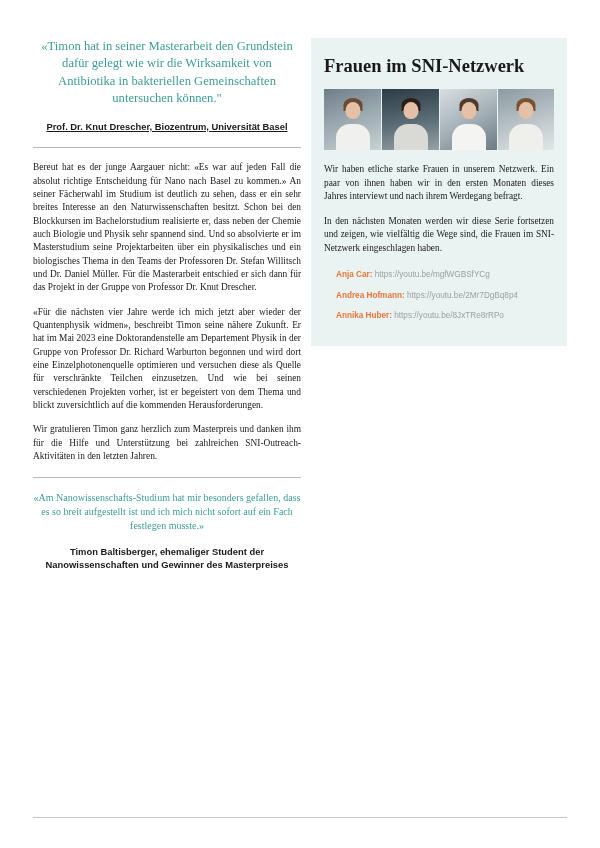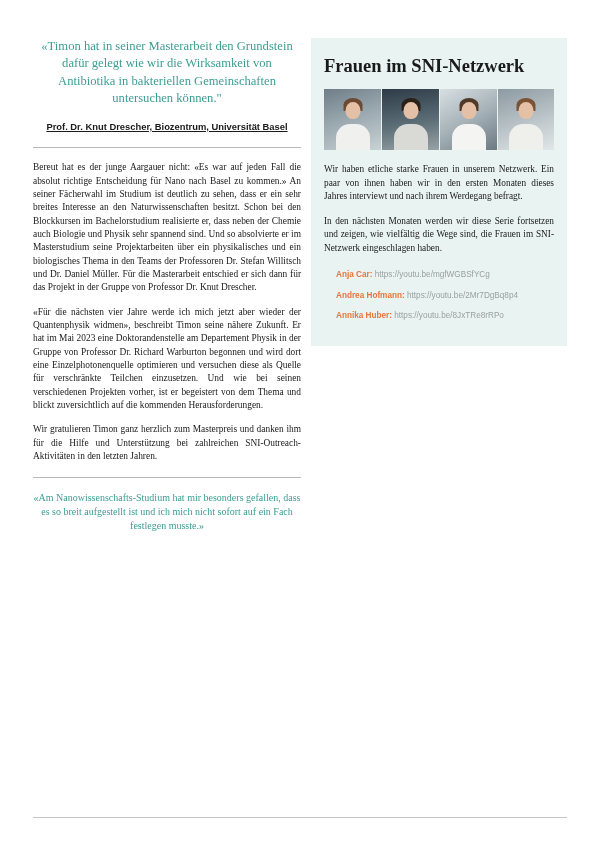--- a/index.html
+++ b/index.html
@@ -221,20 +221,21 @@
 
     <div class="body-text">
       <p>Bereut hat es der junge Aargauer nicht: «Es war auf jeden Fall die absolut richtige Entscheidung für Nano nach Basel zu kommen.» An seiner Fächerwahl im Studium ist deutlich zu sehen, dass er ein sehr breites Interesse an den Naturwissenschaften besitzt. Schon bei den Blockkursen im Bachelorstudium realisierte er, dass neben der Chemie auch Biologie und Physik sehr spannend sind. Und so absolvierte er im Masterstudium seine Projektarbeiten über ein physikalisches und ein biologisches Thema in den Teams der Professoren Dr. Stefan Willitsch und Dr. Daniel Müller. Für die Masterarbeit entschied er sich dann für das Projekt in der Gruppe von Professor Dr. Knut Drescher.</p>
       <p>«Für die nächsten vier Jahre werde ich mich jetzt aber wieder der Quantenphysik widmen», beschreibt Timon seine nähere Zukunft. Er hat im Mai 2023 eine Doktorandenstelle am Departement Physik in der Gruppe von Professor Dr. Richard Warburton begonnen und wird dort eine Einzelphotonenquelle optimieren und versuchen diese als Quelle für verschränkte Teilchen einzusetzen. Und wie bei seinen verschiedenen Projekten vorher, ist er begeistert von dem Thema und blickt zuversichtlich auf die kommenden Herausforderungen.</p>
       <p>Wir gratulieren Timon ganz herzlich zum Masterpreis und danken ihm für die Hilfe und Unterstützung bei zahlreichen SNI-Outreach-Aktivitäten in den letzten Jahren.</p>
     </div>
 
     <hr class="rule">
 
     <div class="pullquote-bottom">«Am Nanowissenschafts-Studium hat mir besonders gefallen, dass es so breit aufgestellt ist und ich mich nicht sofort auf ein Fach festlegen musste.»</div>
+    <div class="pullquote-bottom-attrib">Timon Baltisberger, ehemaliger Student der Nanowissenschaften und Gewinner des Masterpreises</div>
   </div>
 
   <div class="right-col">
     <div class="right-inner">
       <h2 class="side-title">Frauen im SNI-Netzwerk</h2>
 
       <div class="photo-strip">
         <div class="photo photo-1">
           <div class="body"></div>
             <div class="hair"></div>

